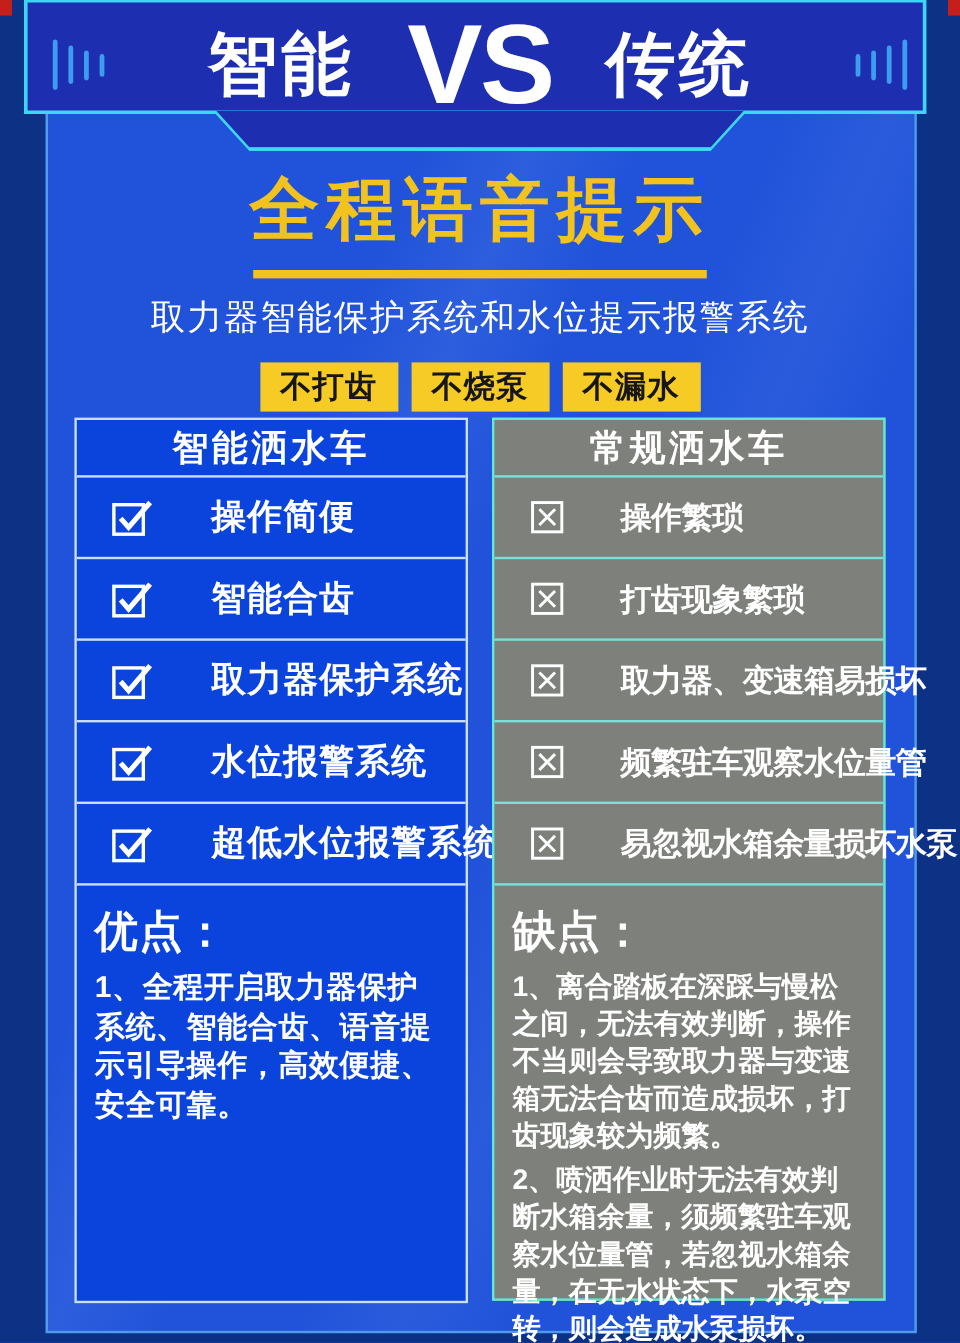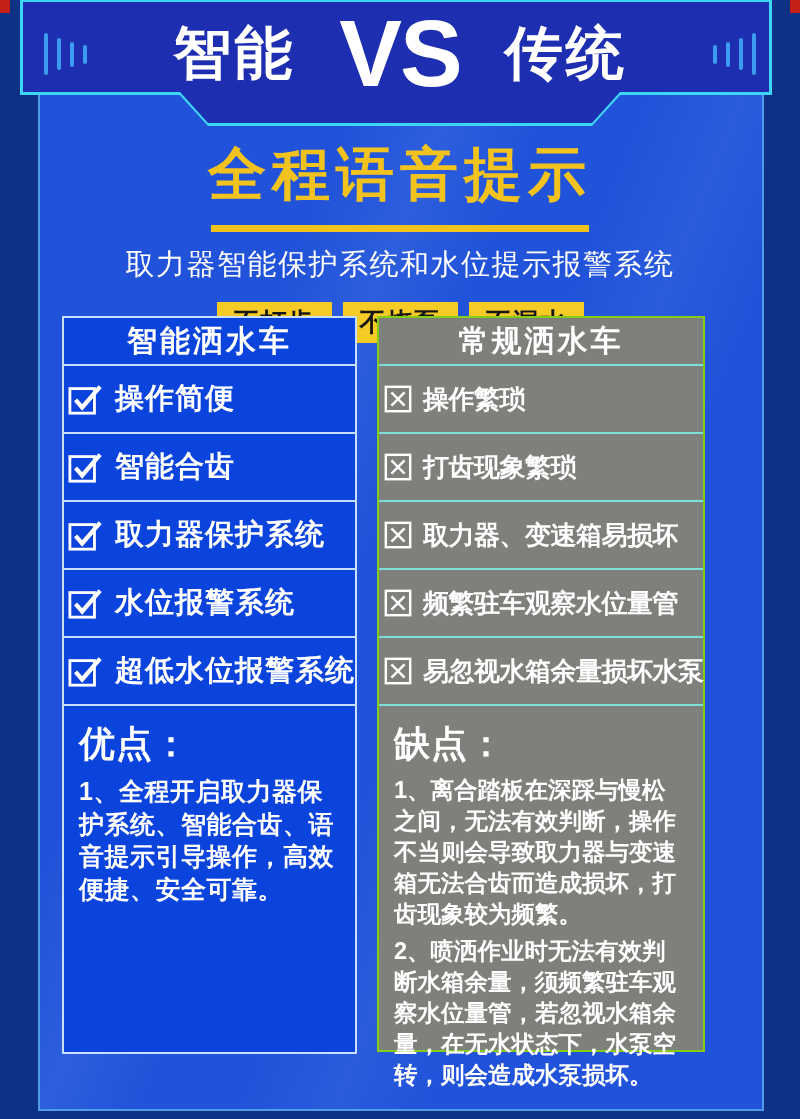--- a/index.html
+++ b/index.html
@@ -56,29 +56,29 @@
 
   
   .hero { position:absolute; top:136px; left:0; width:100%; text-align:center; z-index:3; }
   .headline { font-size:58px; font-weight:900; color:#F2C21E; letter-spacing:6px; }
   .headline-underline { width:378px; height:7px; background:#F2C21E; margin:11px auto 0; }
   .subtitle { margin-top:13px; font-size:29px; font-weight:400; color:#fff; letter-spacing:1.5px; }
   .badges { margin-top:17px; display:flex; justify-content:center; gap:11px; }
   .badge { background:#F6CB25; color:#161616; font-size:26px; font-weight:700; padding:3px 17px; letter-spacing:1px; }
 
   
-  .columns { position:absolute; top:316px; left:62px; width:622px; display:flex; gap:20px; z-index:3; }
+  .columns { position:absolute; top:348px; left:62px; width:622px; display:flex; gap:20px; z-index:3; }
   .col { width:328px; box-sizing:border-box; }
   .col-left  { background:#0B44DC; border:2px solid #C9DFF7; height:738px; }
-  .col-right { background:#7E817B; border:2px solid #84cc16; height:736px; }
+  .col-right { background:#7E817B; border:2px solid #5eead4; height:736px; }
   .col-header { height:46px; display:flex; align-items:center; justify-content:center;
                 font-size:30px; font-weight:800; color:#fff; letter-spacing:3px; }
   .col-left  .col-header { border-bottom:2px solid #C9DFF7; }
   .col-right .col-header { border-bottom:2px solid #7ADFD6; }
-  .row { height:66px; display:flex; align-items:center; padding-left:4px; }
+  .row { height:66px; display:flex; align-items:center; padding-left:29px;gap:36px; }
   .col-left  .row { border-bottom:2px solid #C9DFF7; }
   .col-right .row { border-bottom:2px solid #7ADFD6; }
   .row svg { flex:none; }
   .row-label { color:#fff; font-weight:800; white-space:nowrap; }
   .col-left  .row-label { font-size:29px; margin-left:13px; letter-spacing:1px; }
   .col-right .row-label { font-size:26px; margin-left:10px; letter-spacing:-0.5px; }
 
   .notes { padding:14px 15px 0; color:#fff; text-align:left; }
   .notes-title { font-size:36px; font-weight:800; letter-spacing:1px; }
   .col-left  .notes p { font-size:25px; line-height:1.3;  margin:6px 0 0; font-weight:600; letter-spacing:0.5px; }

